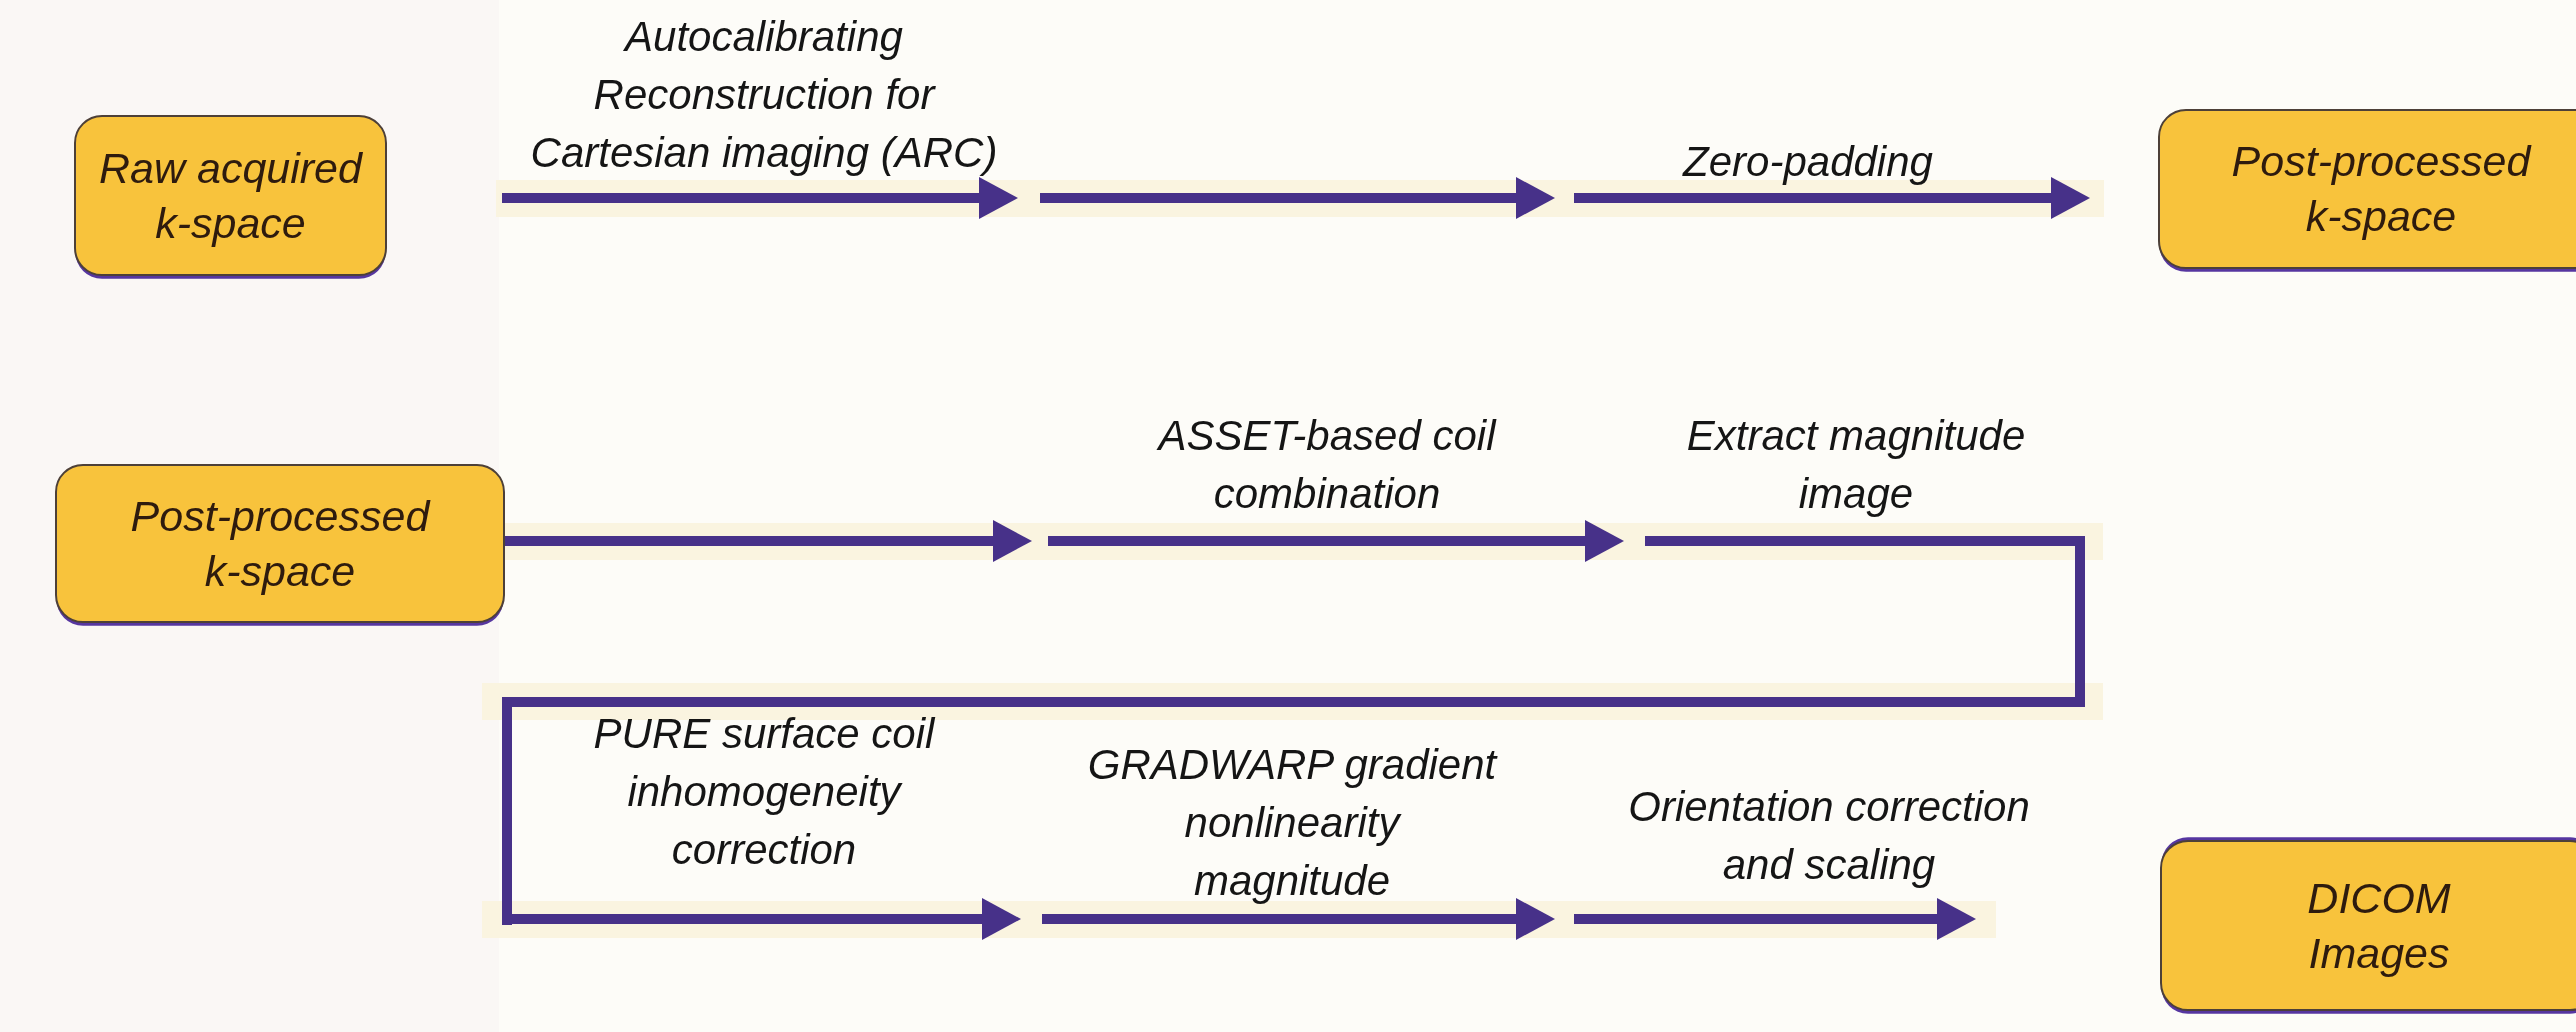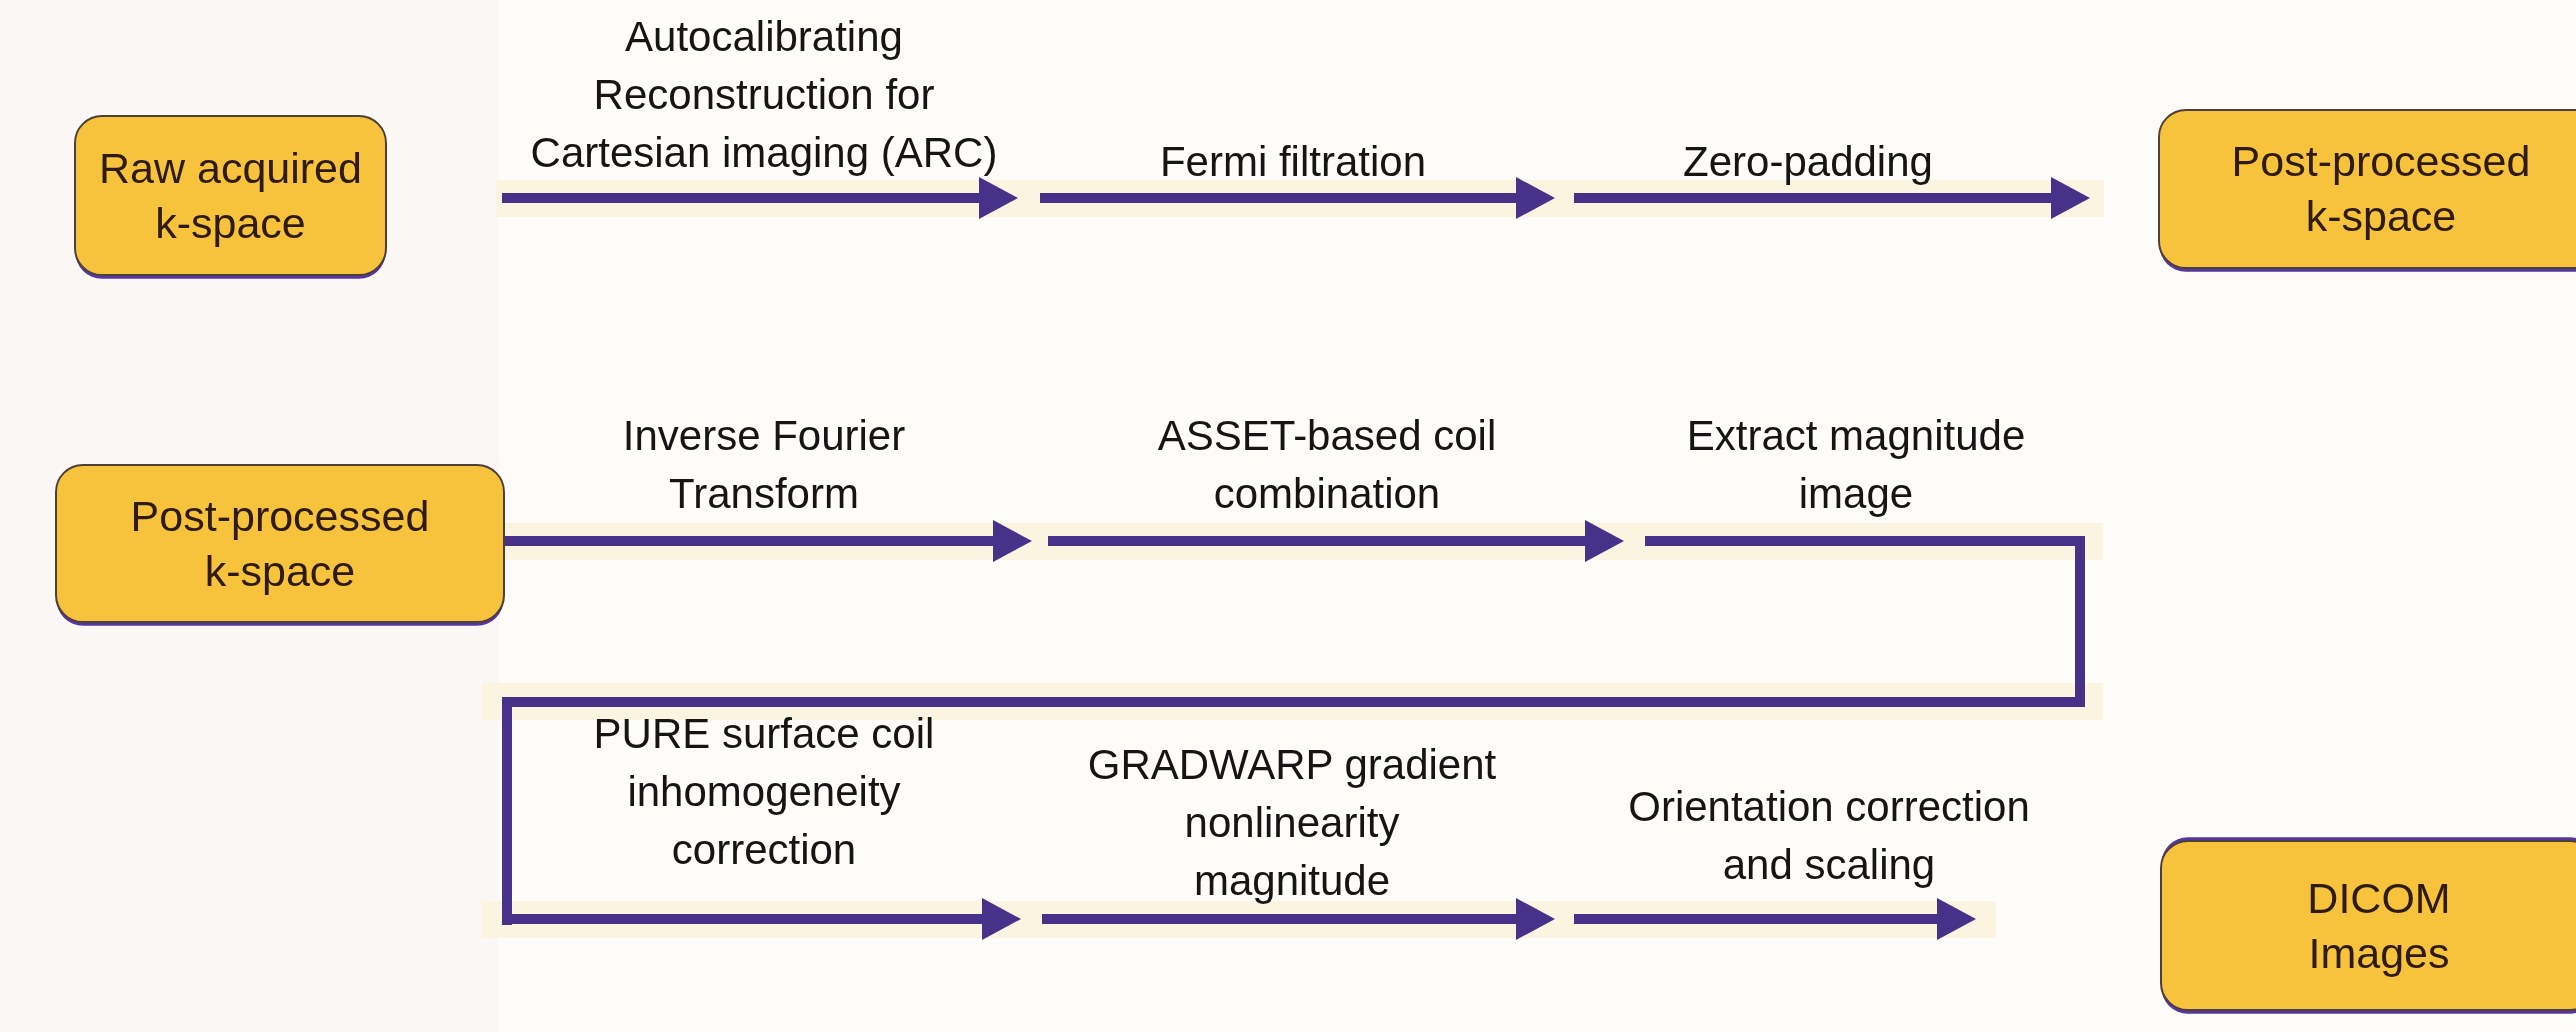--- a/index.html
+++ b/index.html
@@ -13,21 +13,21 @@
     --box-text: #2e1b0e;
     --text: #151515;
   }
   html, body { margin: 0; padding: 0; }
   body {
     width: 2576px; height: 1032px;
     background: var(--background);
     font-family: "Liberation Sans", "DejaVu Sans", sans-serif;
     overflow: hidden;
   }
-  .canvas { position: relative; width: 2568px; height: 1032px; }
+  .canvas { position: relative; width: 2568px; height: 1032px; font-style: italic; }
 
   .band-left {
     position: absolute; left: 0; top: 0; width: 499px; height: 1032px;
     background: var(--left-band);
   }
   .stripe { position: absolute; background: var(--stripe); }
   #stripe-r1 { left: 496px;  top: 180px;  width: 1608px; height: 37px; }
   #stripe-r2 { left: 482px;  top: 523px;  width: 1621px; height: 37px; }
   #stripe-mid { left: 482px; top: 683px; width: 1621px; height: 37px; }
   #stripe-r3 { left: 482px;  top: 901px; width: 1514px; height: 37px; }
@@ -144,24 +144,21 @@
     <div class="head"></div>
   </div>
   <div class="arrow" id="arrow-r3-3">
     <div class="shaft"></div>
     <div class="head"></div>
   </div>
 
   <div class="step-label" id="label-arc">Autocalibrating
 Reconstruction for
 Cartesian imaging (ARC)</div>
-  <div class="step-label" id="label-fermi">Fermi filtration</div>
   <div class="step-label" id="label-zero">Zero-padding</div>
-  <div class="step-label" id="label-ift">Inverse Fourier
-Transform</div>
   <div class="step-label" id="label-extract">Extract magnitude
 image</div>
   <div class="step-label" id="label-asset">ASSET-based coil
 combination</div>
   <div class="step-label" id="label-pure">PURE surface coil
 inhomogeneity
 correction</div>
   <div class="step-label" id="label-gradwarp">GRADWARP gradient
 nonlinearity
 magnitude</div>

